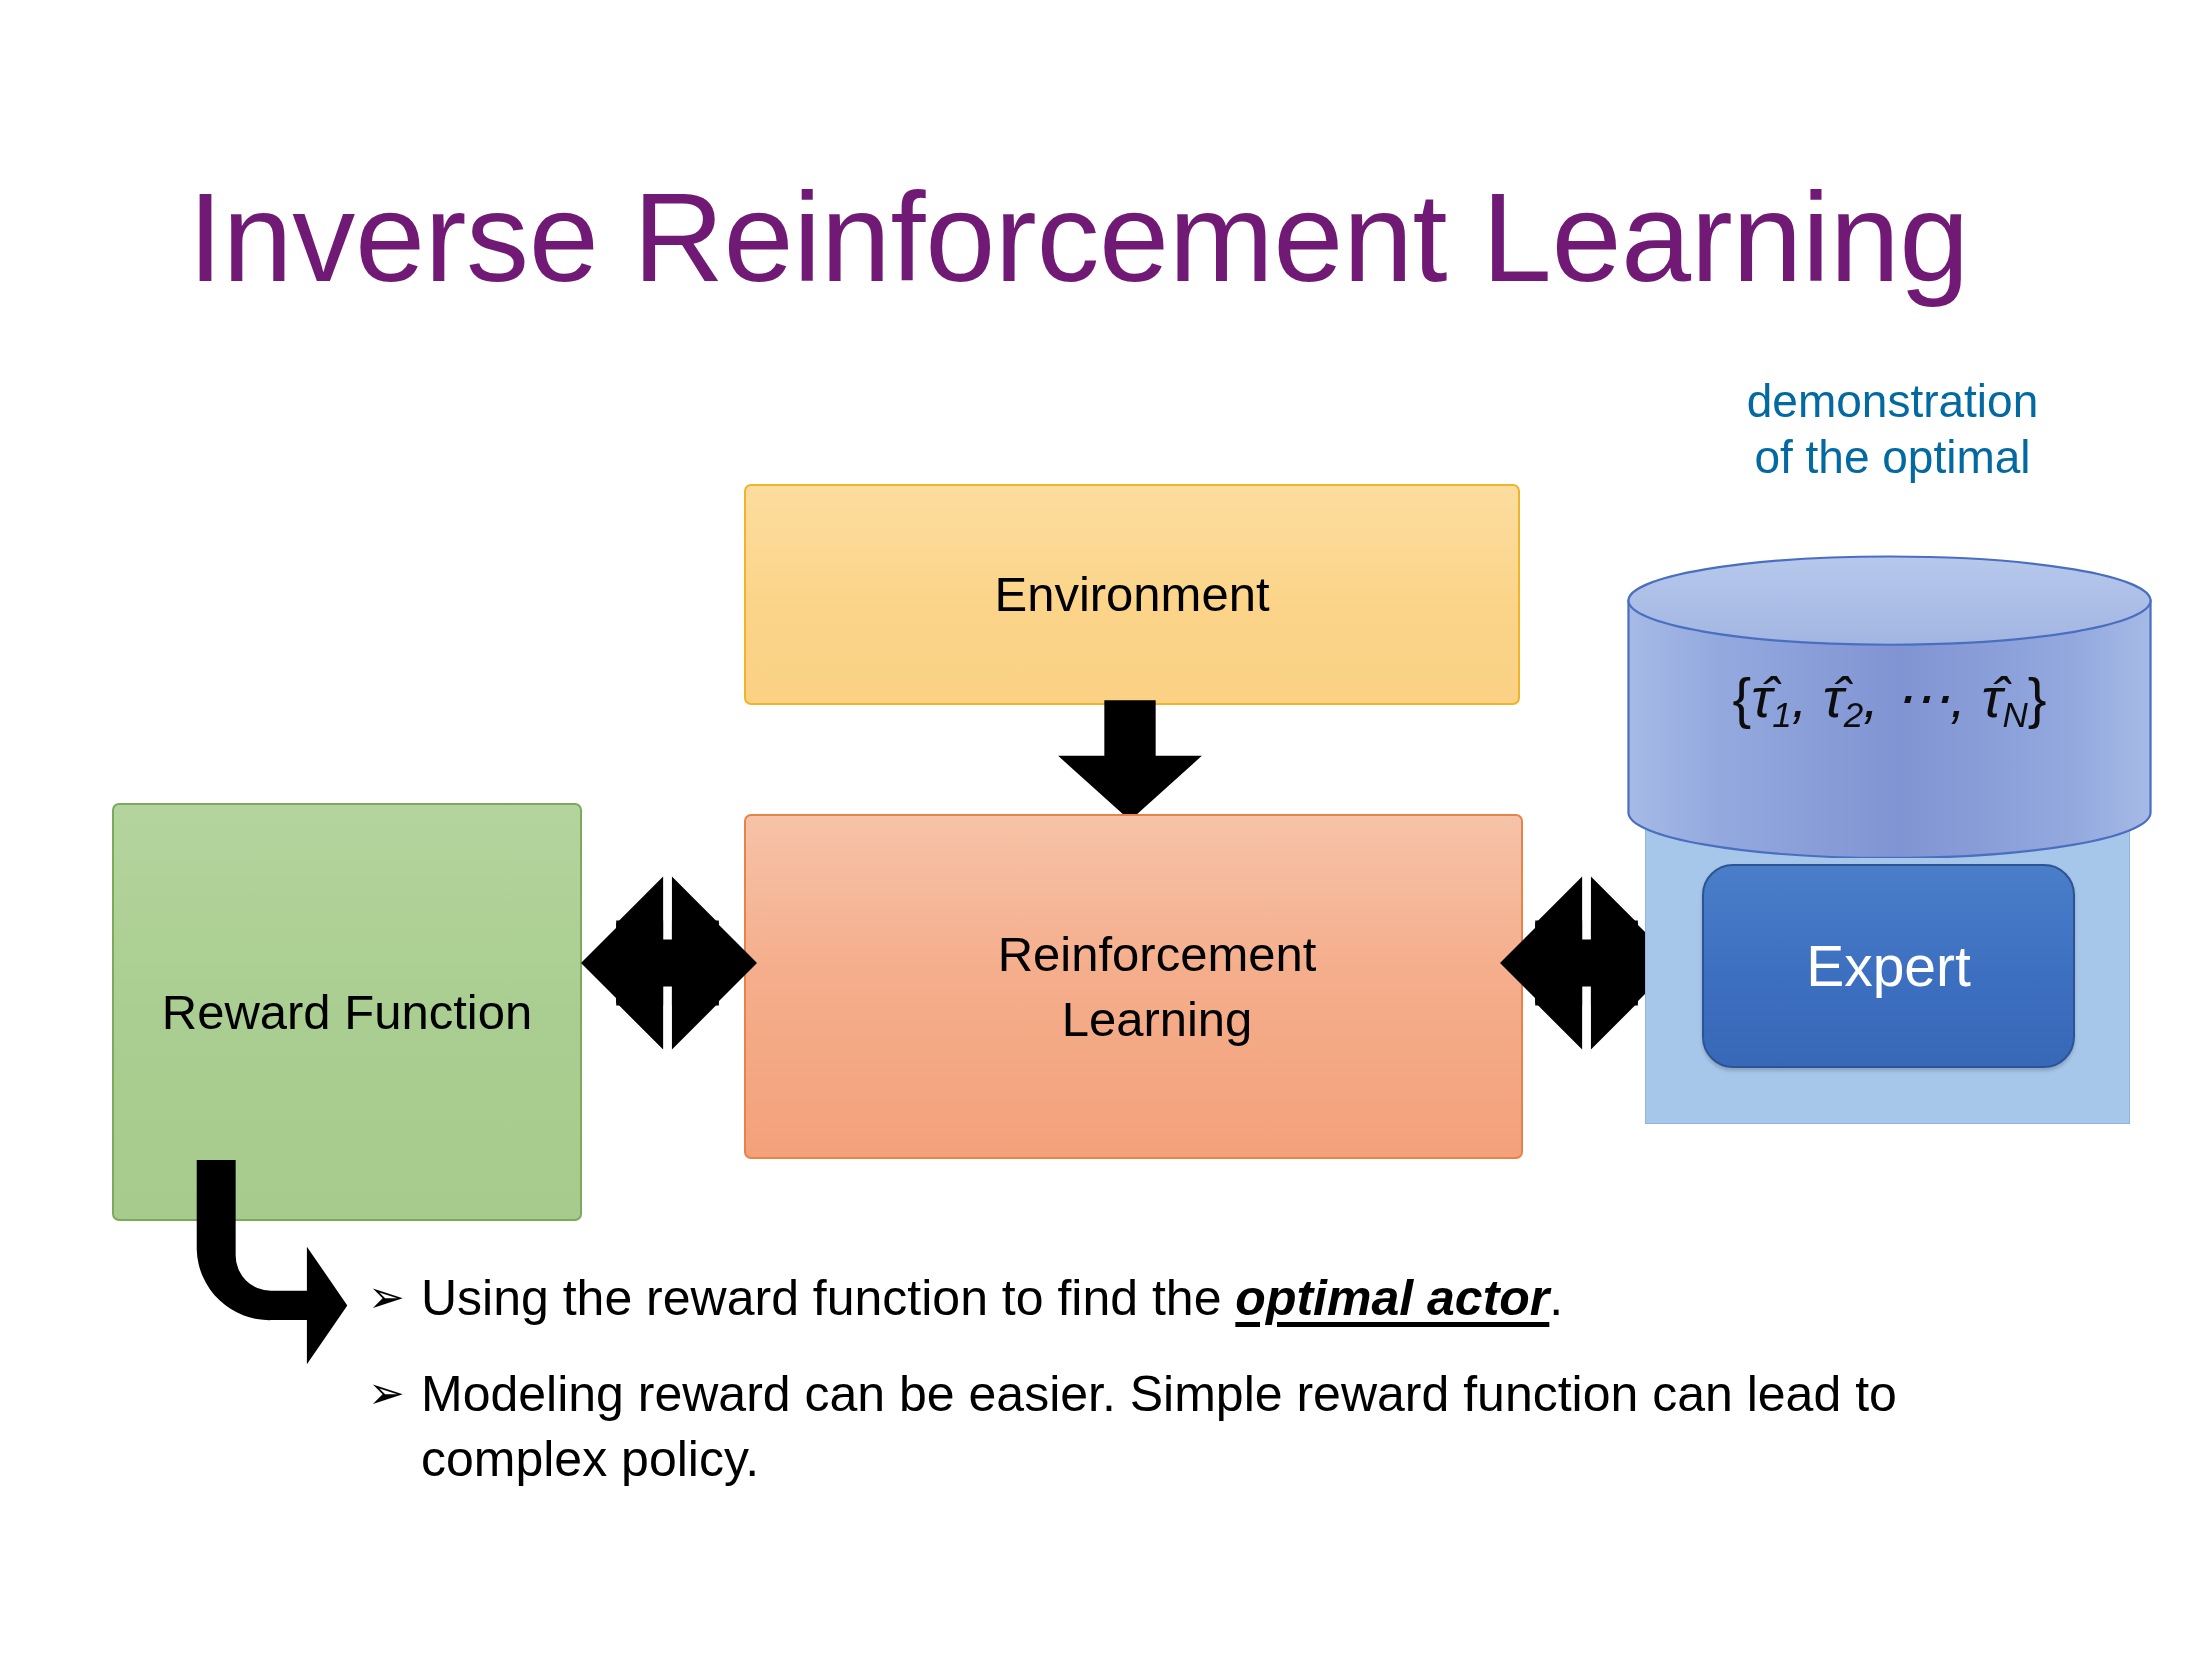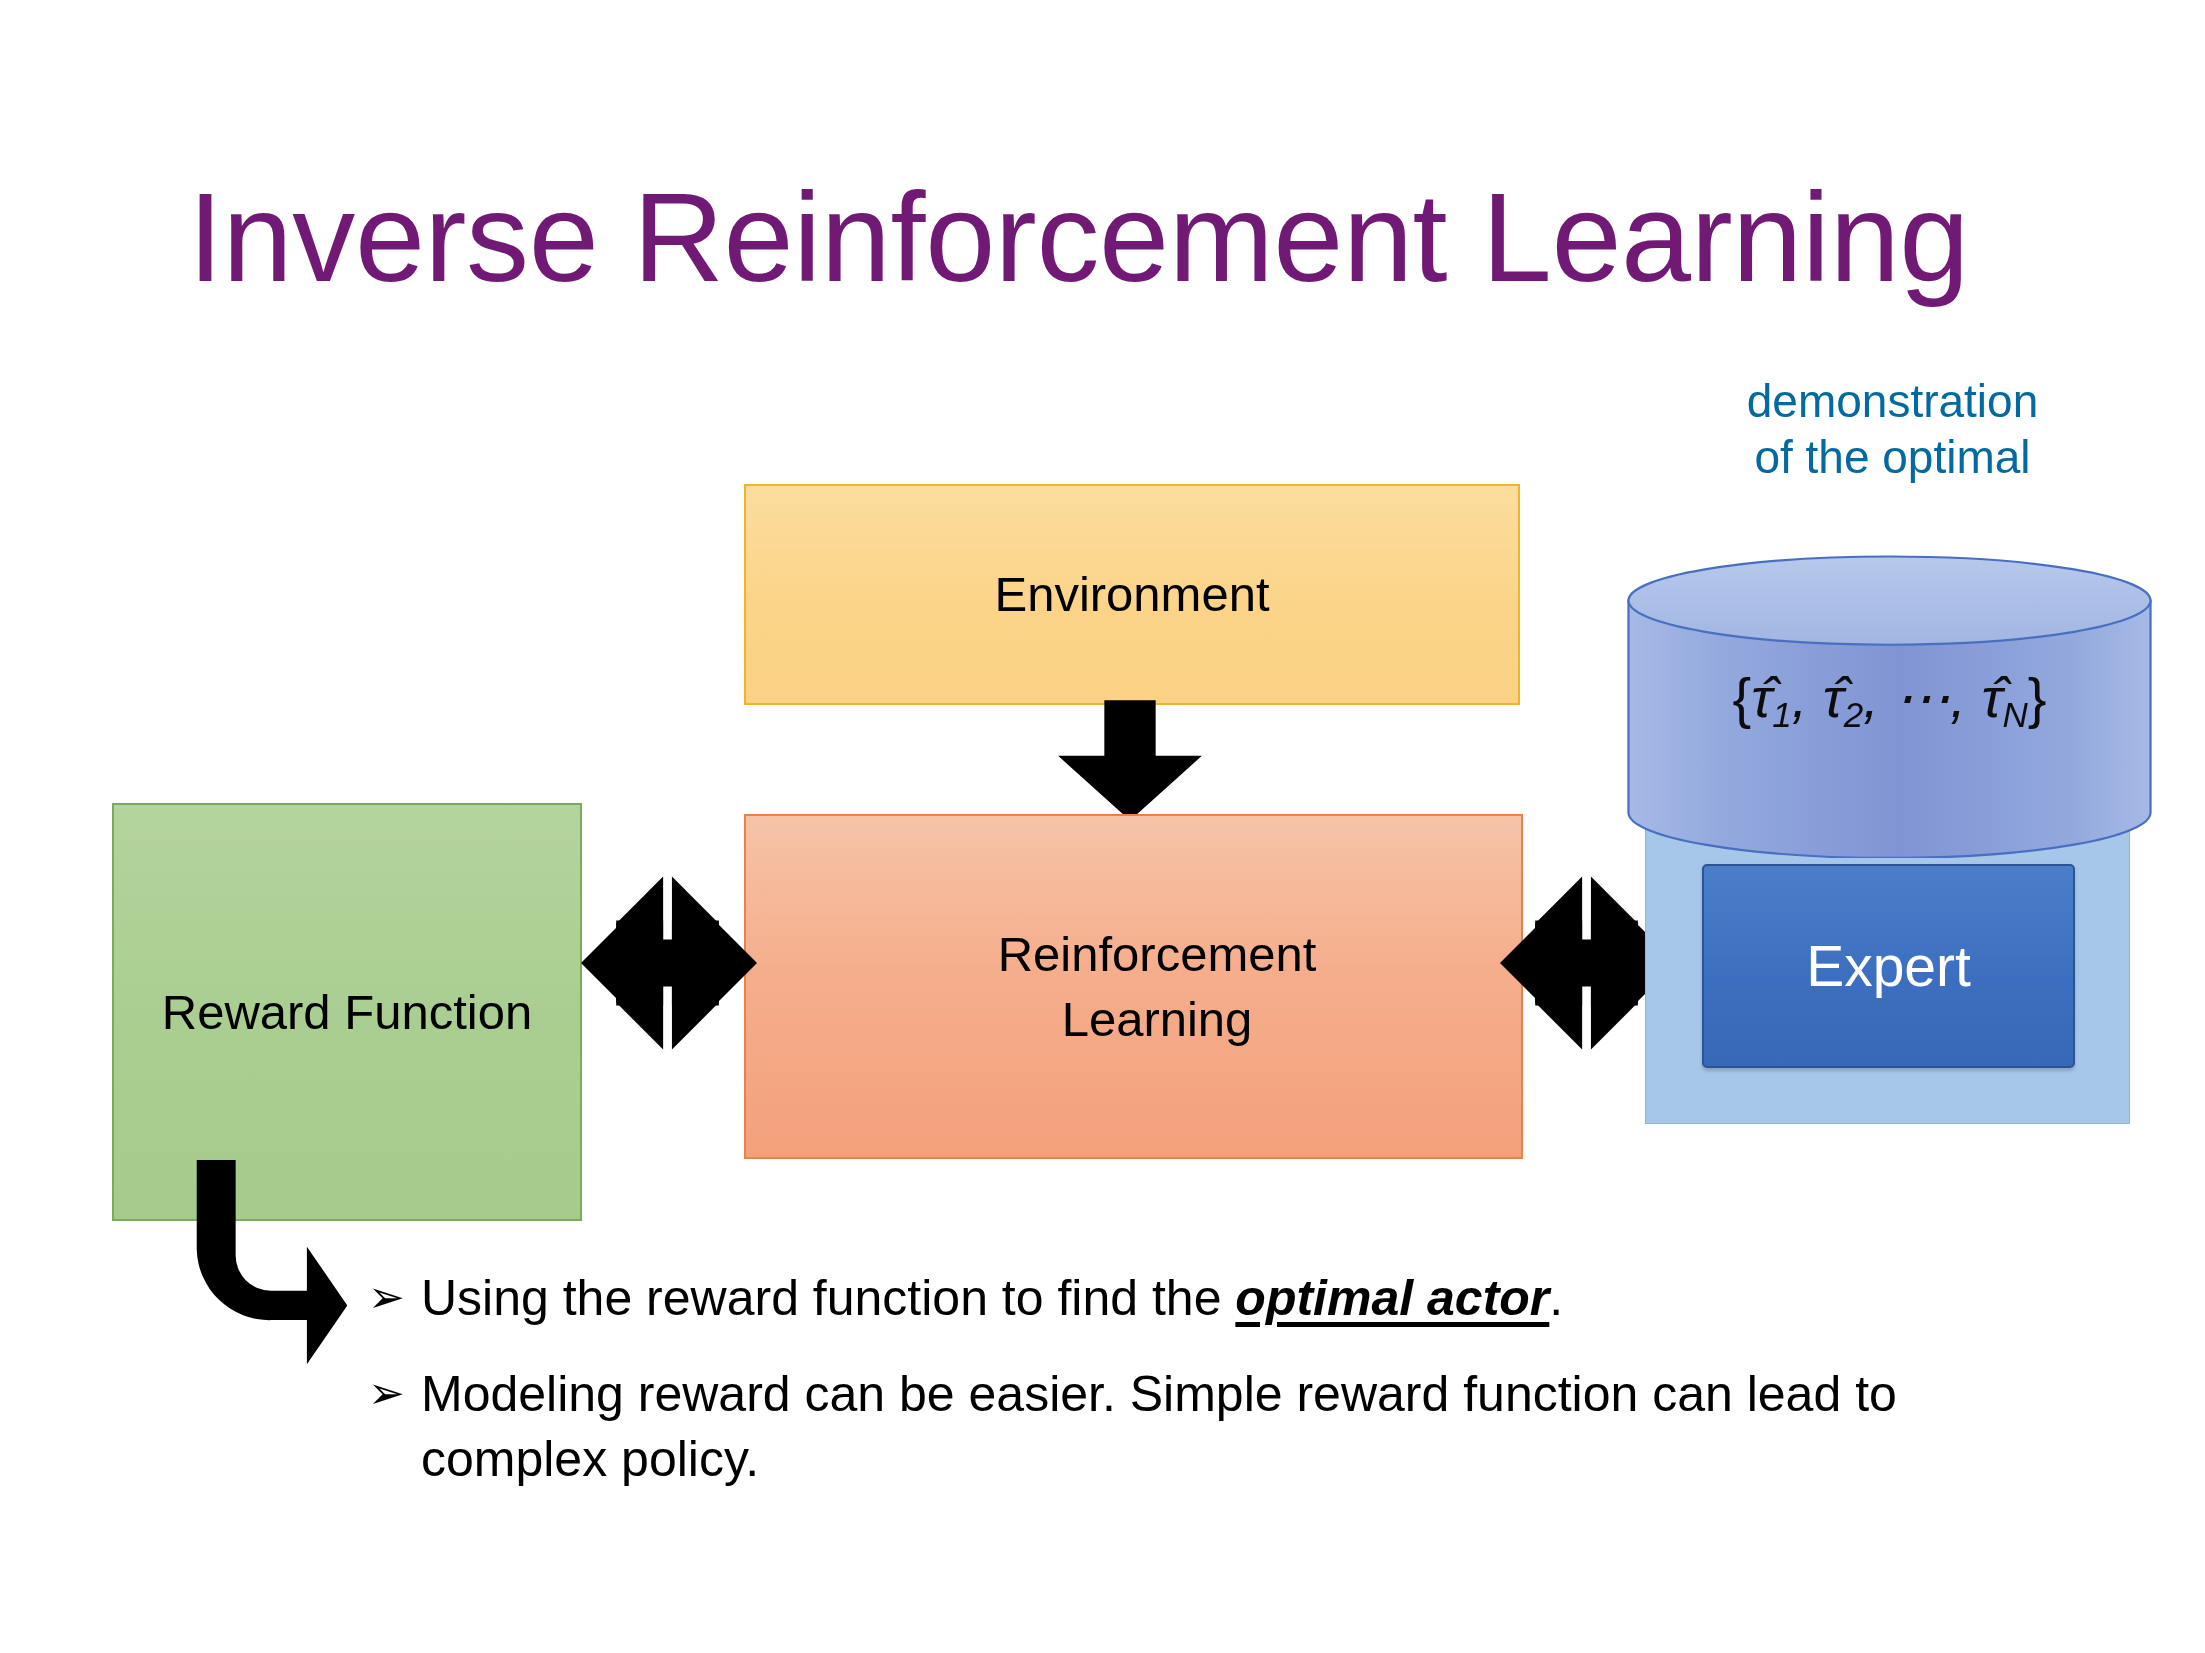--- a/index.html
+++ b/index.html
@@ -33,20 +33,21 @@
   .proc-box {
     position: absolute;
     box-sizing: border-box;
     display: flex;
     align-items: center;
     justify-content: center;
     text-align: center;
     font-size: 49px;
     line-height: 1.32;
     color: #000;
+    border-radius: 7px;
   }
 
   #environment-box {
     left: 744px;
     top: 484px;
     width: 776px;
     height: 221px;
     background: linear-gradient(180deg, #FCDD9E 0%, #FBD489 55%, #FAD185 100%);
     border: 2.2px solid #F0B42B;
   }
@@ -96,21 +97,21 @@
     border: 1.5px solid #8FB4DF;
     box-sizing: border-box;
   }
 
   #expert-button {
     position: absolute;
     left: 1702px;
     top: 864px;
     width: 373px;
     height: 204px;
-    border-radius: 5px;
+    border-radius: 31px;
     background: linear-gradient(180deg, #4A7EC9 0%, #3D6FC0 55%, #3868B8 100%);
     border: 2.2px solid #2C5494;
     box-shadow: 0 2.2px 3.7px rgba(0,0,0,0.18);
     box-sizing: border-box;
     display: flex;
     align-items: center;
     justify-content: center;
     color: #ffffff;
     font-size: 57px;
     line-height: 1;

